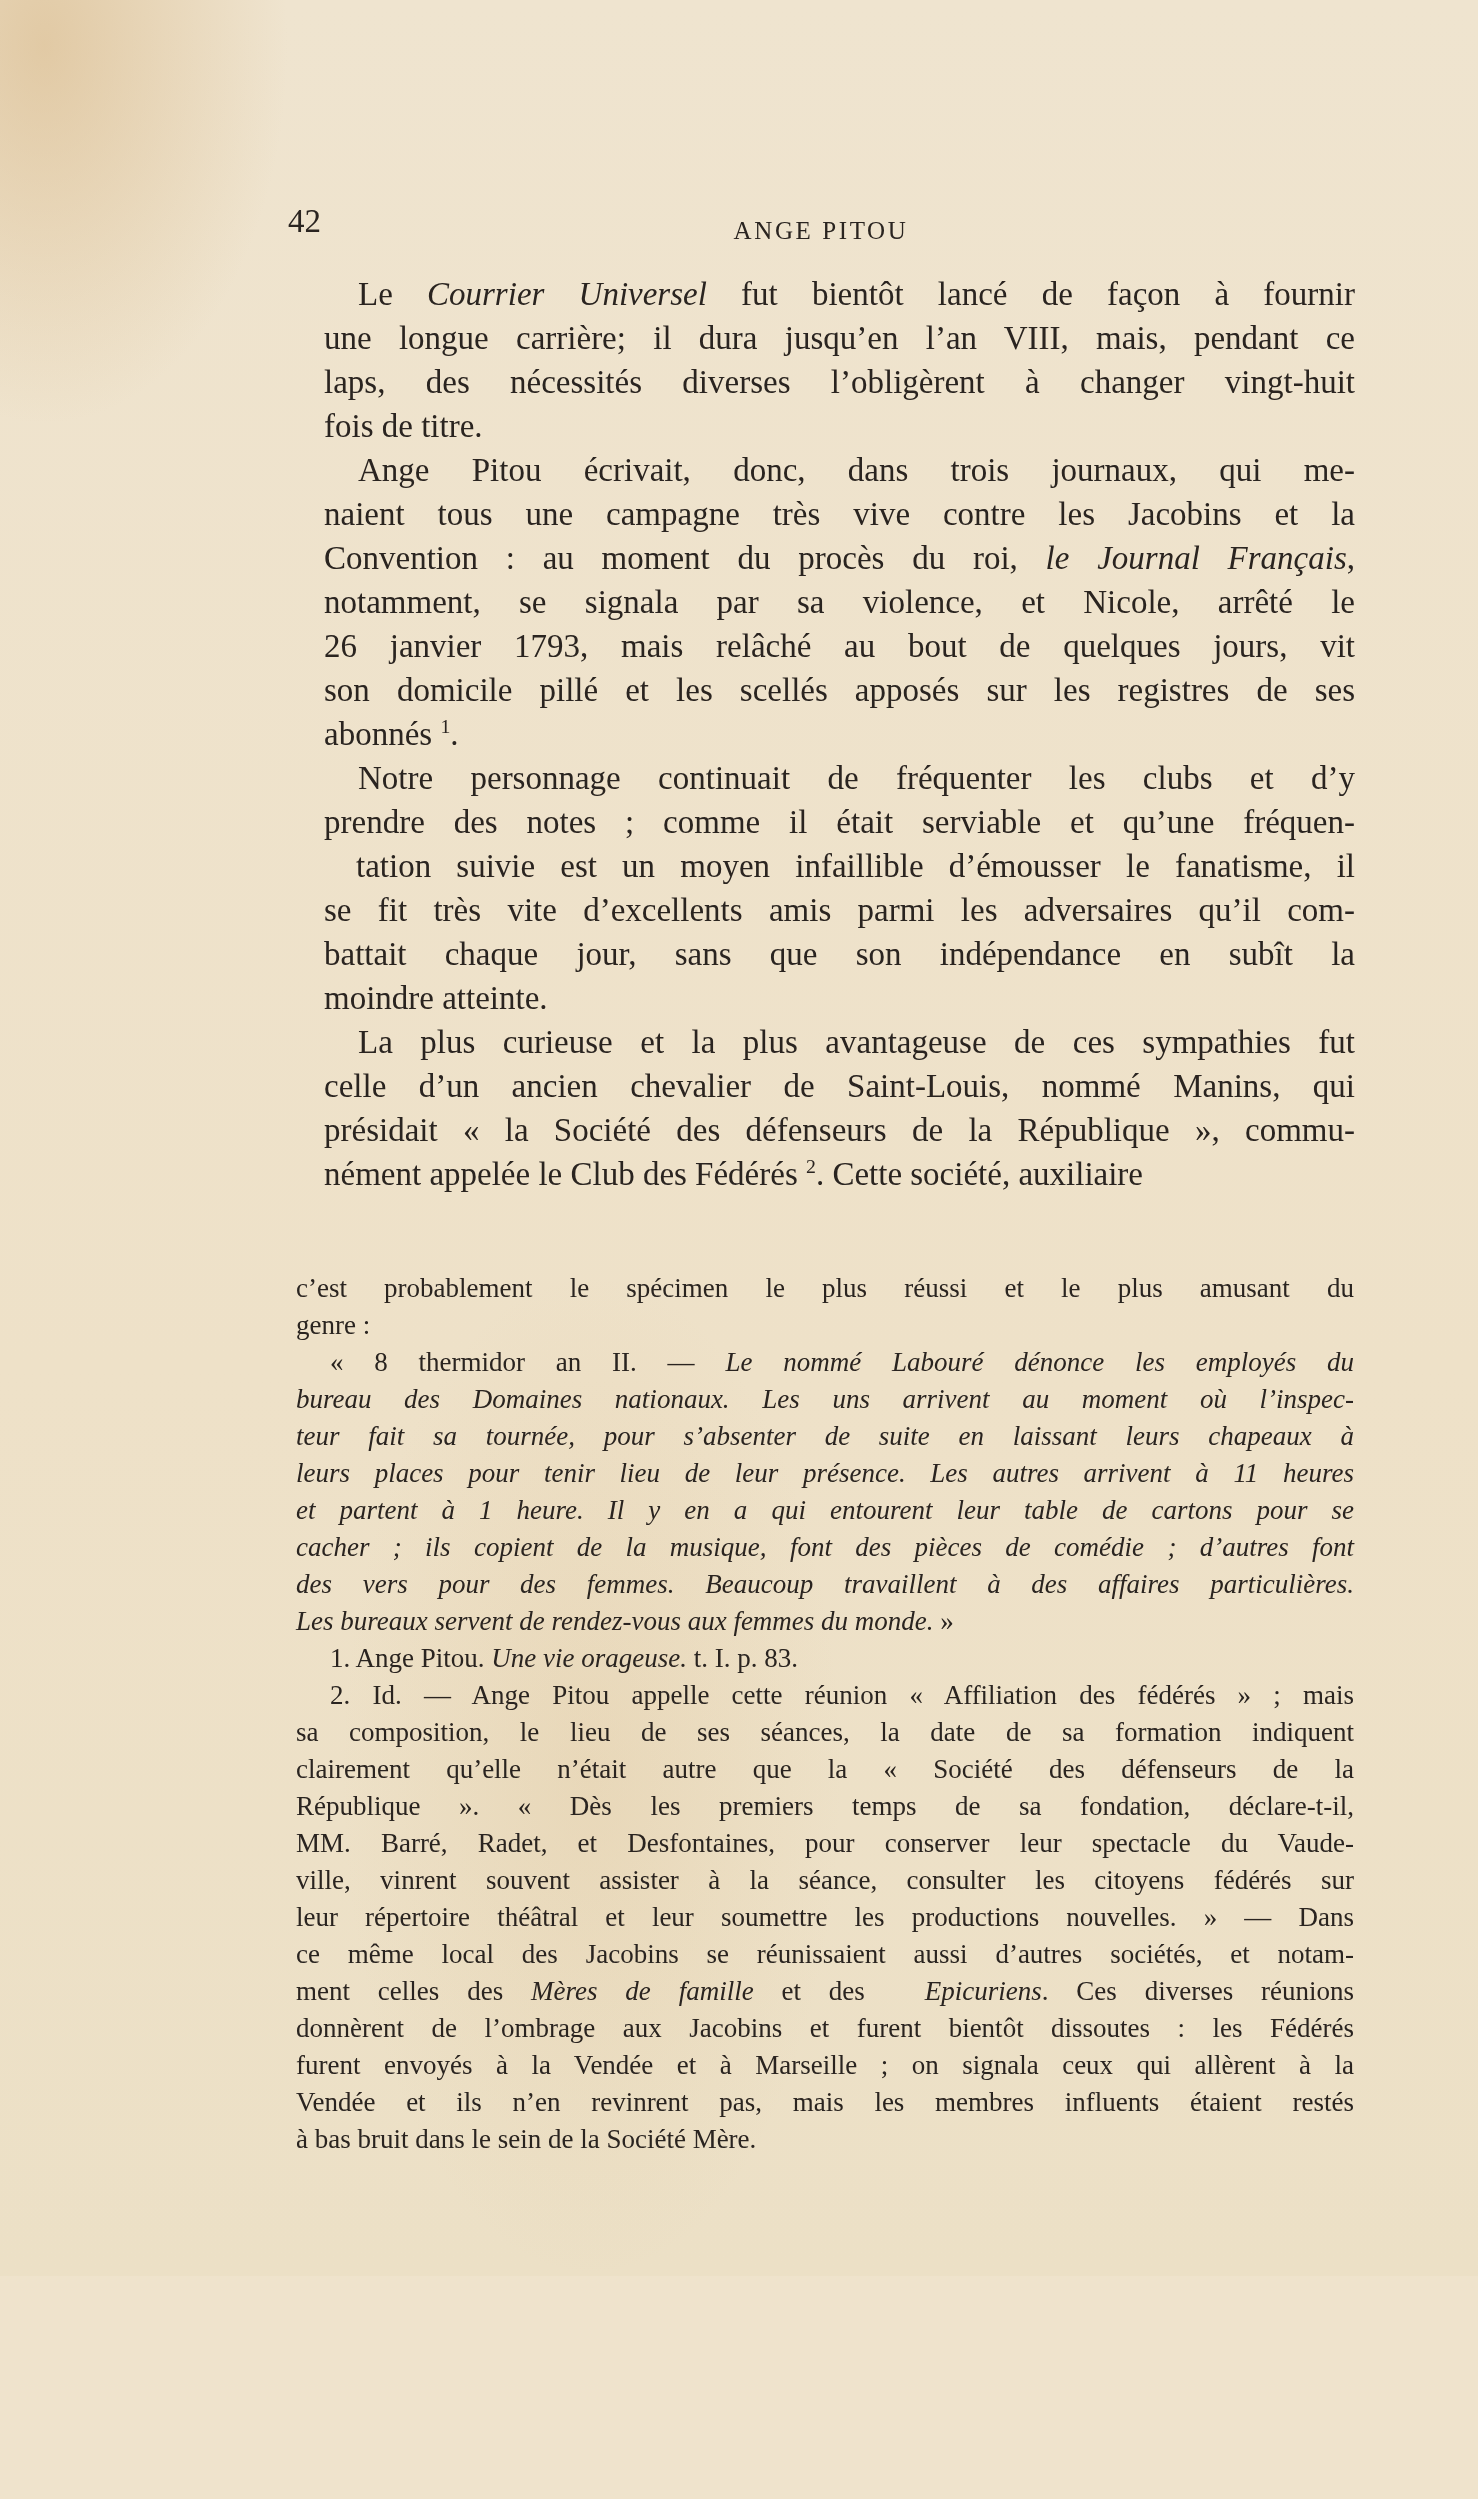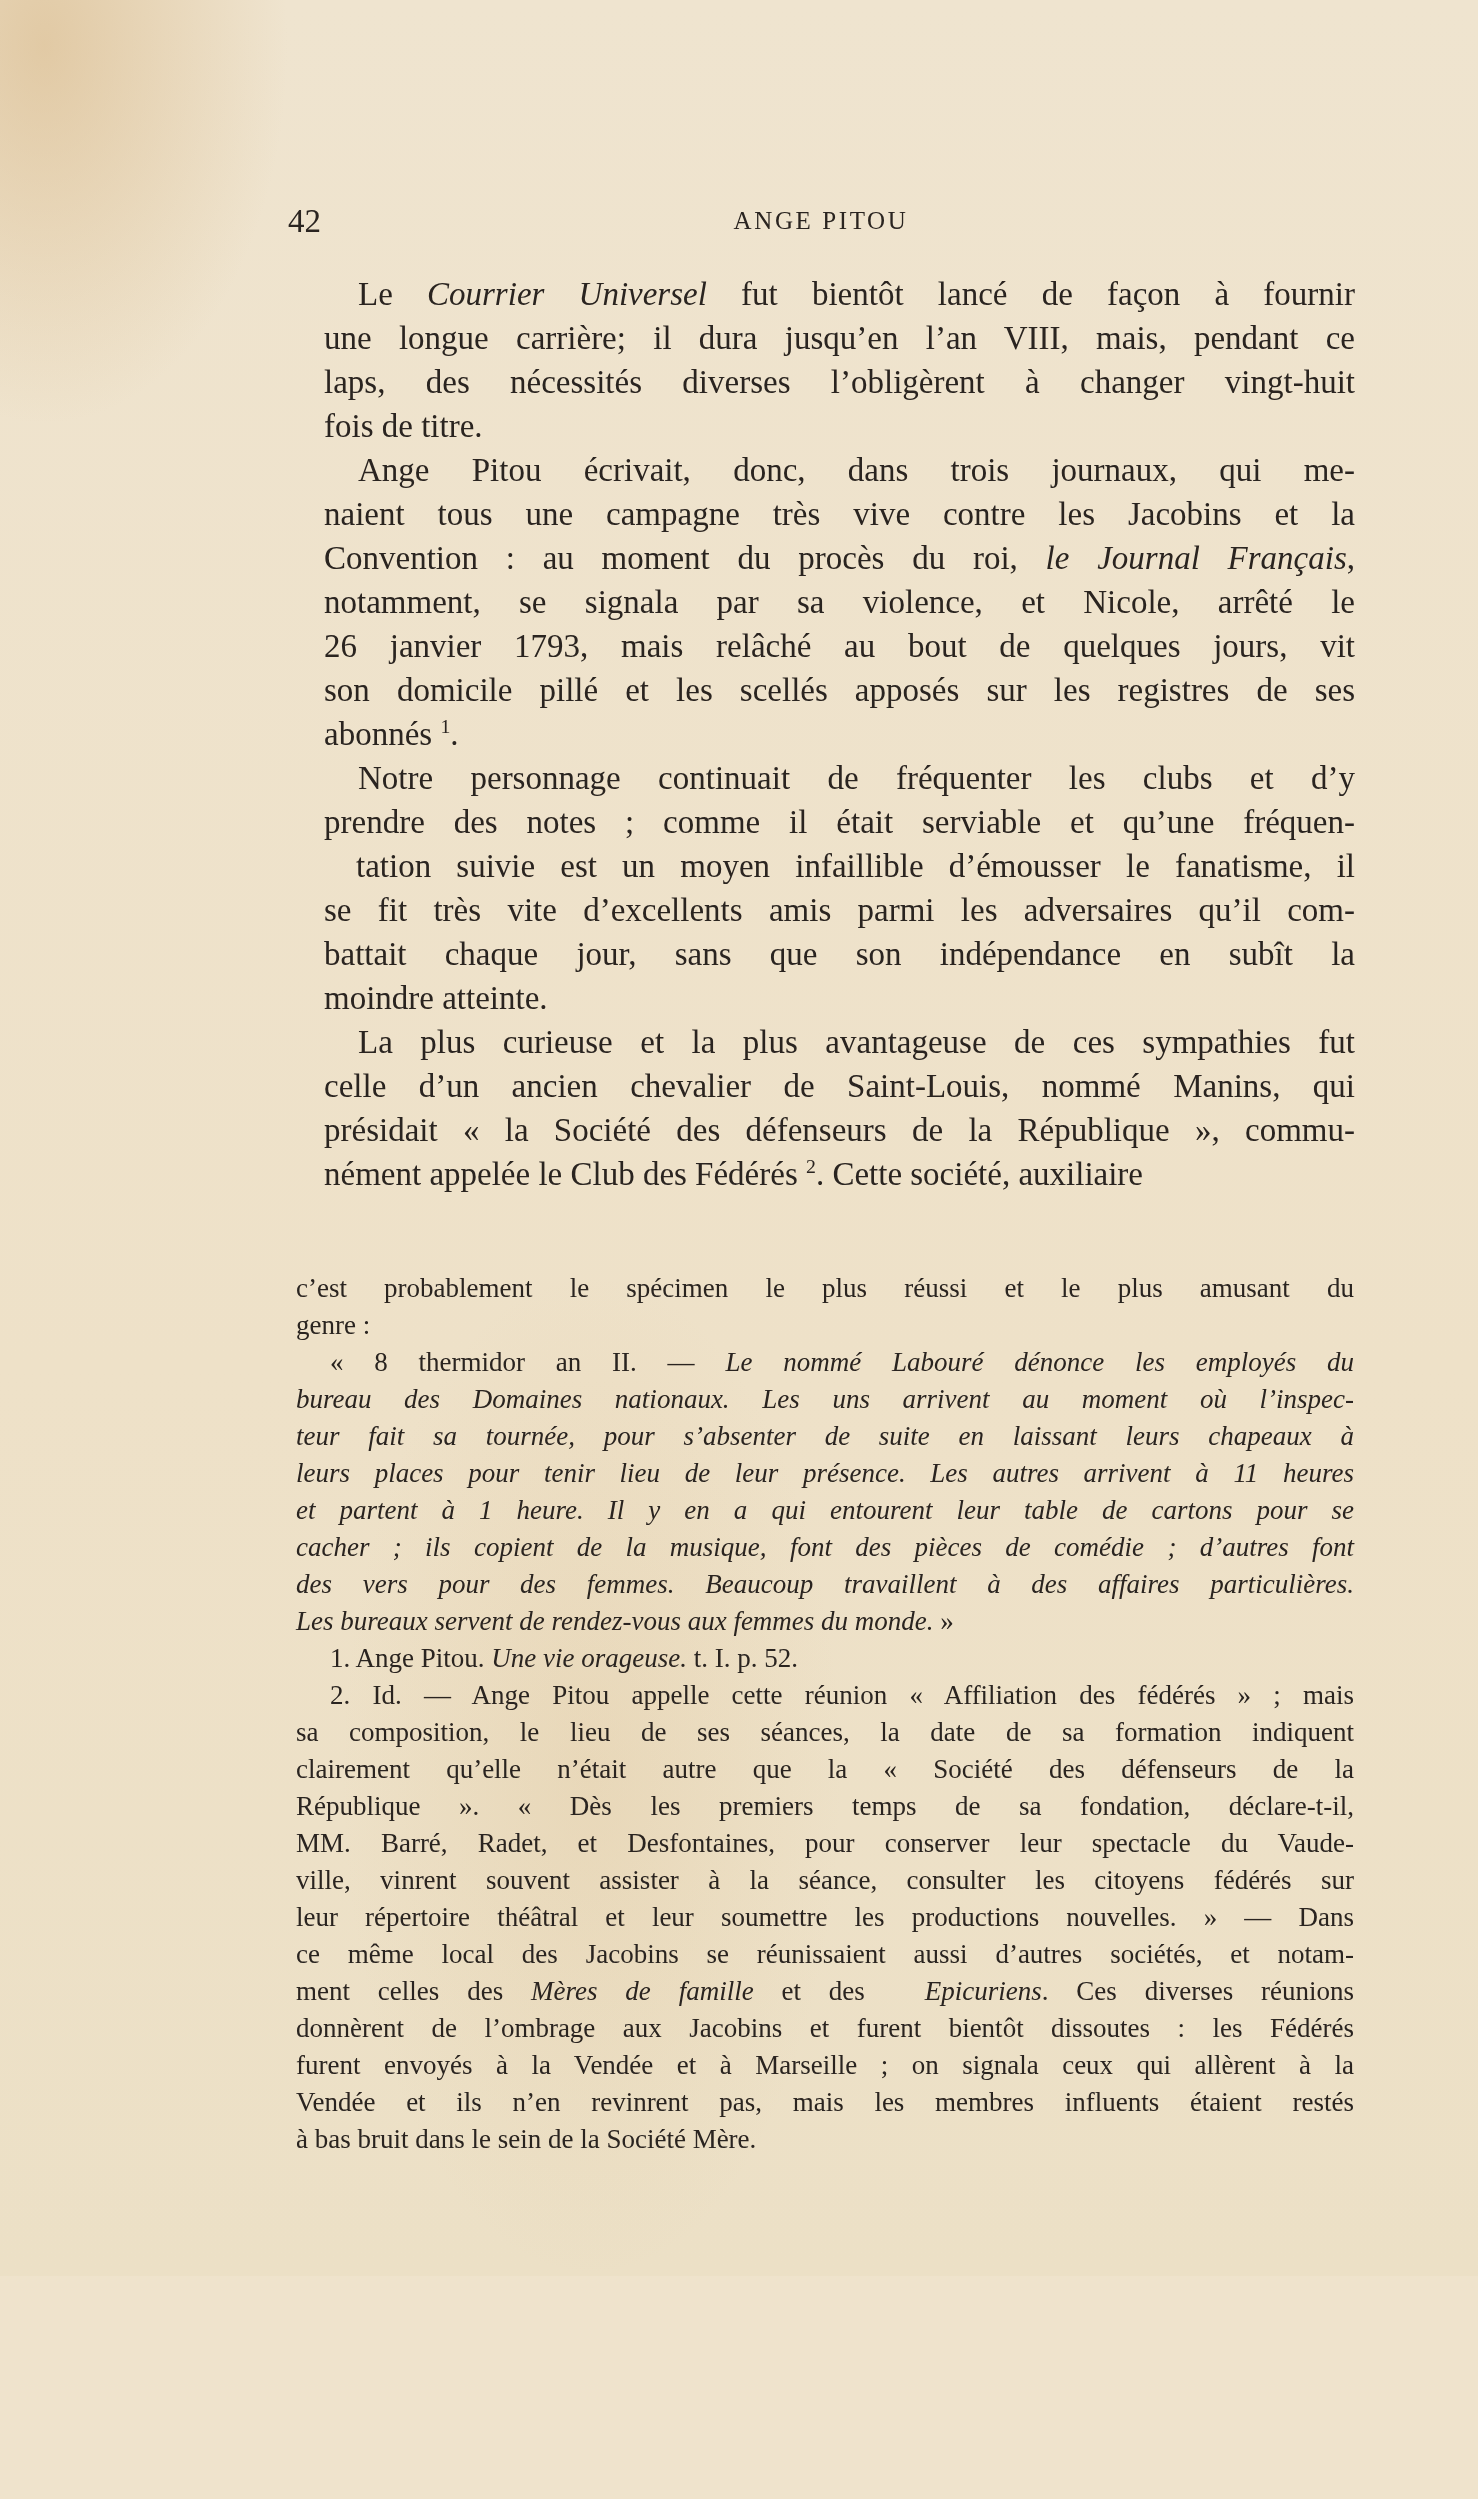--- a/index.html
+++ b/index.html
@@ -17,21 +17,21 @@
       radial-gradient(ellipse at 40% 78%, rgba(210,175,120,0.18) 0%, rgba(210,175,120,0) 20%),
       linear-gradient(180deg,#efe4cf 0%,#eee1c8 60%,#ece0c6 100%);
   }
   .header {
     position:absolute; left:288px; top:198px; width:1066px; height:46px;
   }
   .page-number {
     position:absolute; left:0; top:0; font-size:33px; line-height:46px;
   }
   .running-title {
-    position:absolute; left:0; right:0; top:0; text-align:center;
+    position:absolute; left:0; right:0; top:10px; text-align:center;
     font-size:25px; line-height:46px; letter-spacing:2.6px;
   }
   .main-text {
     position:absolute; left:290px; top:272px; width:1065px;
     font-size:33px; line-height:44px;
     text-align:justify; hyphens:manual;
   }
   .main-text p { margin:0; text-indent:34px; }
   .footnotes {
     position:absolute; left:296px; top:1270px; width:1058px;
@@ -94,21 +94,21 @@
         <span class="line" style="padding-left: 34px;"><span style="white-space: pre;">« 8 thermidor an II. — </span><em style="white-space: pre;">Le nommé Labouré dénonce les employés du</em></span>
         <span class="line"><em style="white-space: pre;">bureau des Domaines nationaux. Les uns arrivent au moment où l’inspec-</em></span>
         <span class="line"><em style="white-space: pre;">teur fait sa tournée, pour s’absenter de suite en laissant leurs chapeaux à</em></span>
         <span class="line"><em style="white-space: pre;">leurs places pour tenir lieu de leur présence. Les autres arrivent à 11 heures</em></span>
         <span class="line"><em style="white-space: pre;">et partent à 1 heure. Il y en a qui entourent leur table de cartons pour se</em></span>
         <span class="line"><em style="white-space: pre;">cacher ; ils copient de la musique, font des pièces de comédie ; d’autres font</em></span>
         <span class="line"><em style="white-space: pre;">des vers pour des femmes. Beaucoup travaillent à des affaires particulières.</em></span>
         <span class="line last"><em style="white-space: pre;">Les bureaux servent de rendez-vous aux femmes du monde.</em><span style="white-space: pre;"> »</span></span>
       </p>
       <p>
-        <span class="line last" style="padding-left: 34px;"><span style="white-space: pre;">1. Ange Pitou. </span><em style="white-space: pre;">Une vie orageuse.</em><span style="white-space: pre;"> t. I. p. 52.</span></span>
+        <span class="line last" style="padding-left: 34px;"><span style="white-space: pre;">1. Ange Pitou. </span><em style="white-space: pre;">Une vie orageuse.</em><span style="white-space: pre;"> t. I. p. 83.</span></span>
       </p>
       <p>
         <span class="line" style="padding-left: 34px;"><span style="white-space: pre;">2. Id. — Ange Pitou appelle cette réunion « Affiliation des fédérés » ; mais</span></span>
         <span class="line"><span style="white-space: pre;">sa composition, le lieu de ses séances, la date de sa formation indiquent</span></span>
         <span class="line"><span style="white-space: pre;">clairement qu’elle n’était autre que la « Société des défenseurs de la</span></span>
         <span class="line"><span style="white-space: pre;">République ». « Dès les premiers temps de sa fondation, déclare-t-il,</span></span>
         <span class="line"><span style="white-space: pre;">MM. Barré, Radet, et Desfontaines, pour conserver leur spectacle du Vaude-</span></span>
         <span class="line"><span style="white-space: pre;">ville, vinrent souvent assister à la séance, consulter les citoyens fédérés sur</span></span>
         <span class="line"><span style="white-space: pre;">leur répertoire théâtral et leur soumettre les productions nouvelles. » — Dans</span></span>
         <span class="line"><span style="white-space: pre;">ce même local des Jacobins se réunissaient aussi d’autres sociétés, et notam-</span></span>

